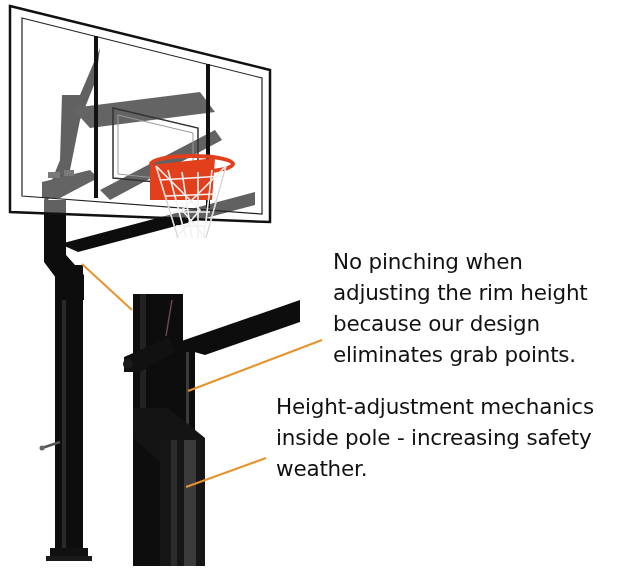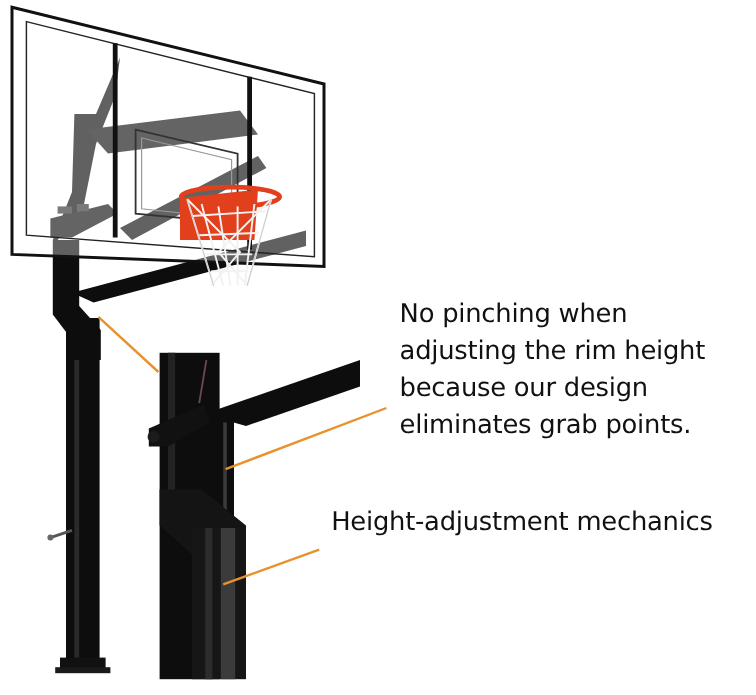--- a/index.html
+++ b/index.html
@@ -7,21 +7,21 @@
     .illustration { position: absolute; left: 0; top: 0; width: 630px; height: 579px; }
     .callout {
       position: absolute;
       color: #111111;
       font-size: 21.5px;
       line-height: 31px;
       letter-spacing: -0.2px;
       margin: 0;
     }
     .callout-1 { left: 333px; top: 246px; width: 300px; }
-    .callout-2 { left: 276px; top: 420px; width: 354px; }
+    .callout-2 { left: 276px; top: 391px; width: 354px; }
     .callout span { display: block; white-space: nowrap; }
   </style>
 </head>
 <body>
 
 <svg class="illustration" viewBox="0 0 630 579" xmlns="http://www.w3.org/2000/svg">
 
   <g>
     <rect x="55" y="265" width="28" height="290" fill="#0d0d0d"></rect>
     <rect x="62" y="265" width="4" height="290" fill="#2a2a2a"></rect>
@@ -107,13 +107,15 @@
 
 <div class="callout callout-1">
   <span>No pinching when</span>
   <span>adjusting the rim height</span>
   <span>because our design</span>
   <span>eliminates grab points.</span>
 </div>
 
 <div class="callout callout-2">
   <span>Height-adjustment mechanics</span>
+  <span>inside pole - increasing safety</span>
+  <span>weather.</span>
 </div>
 
 </body></html>

